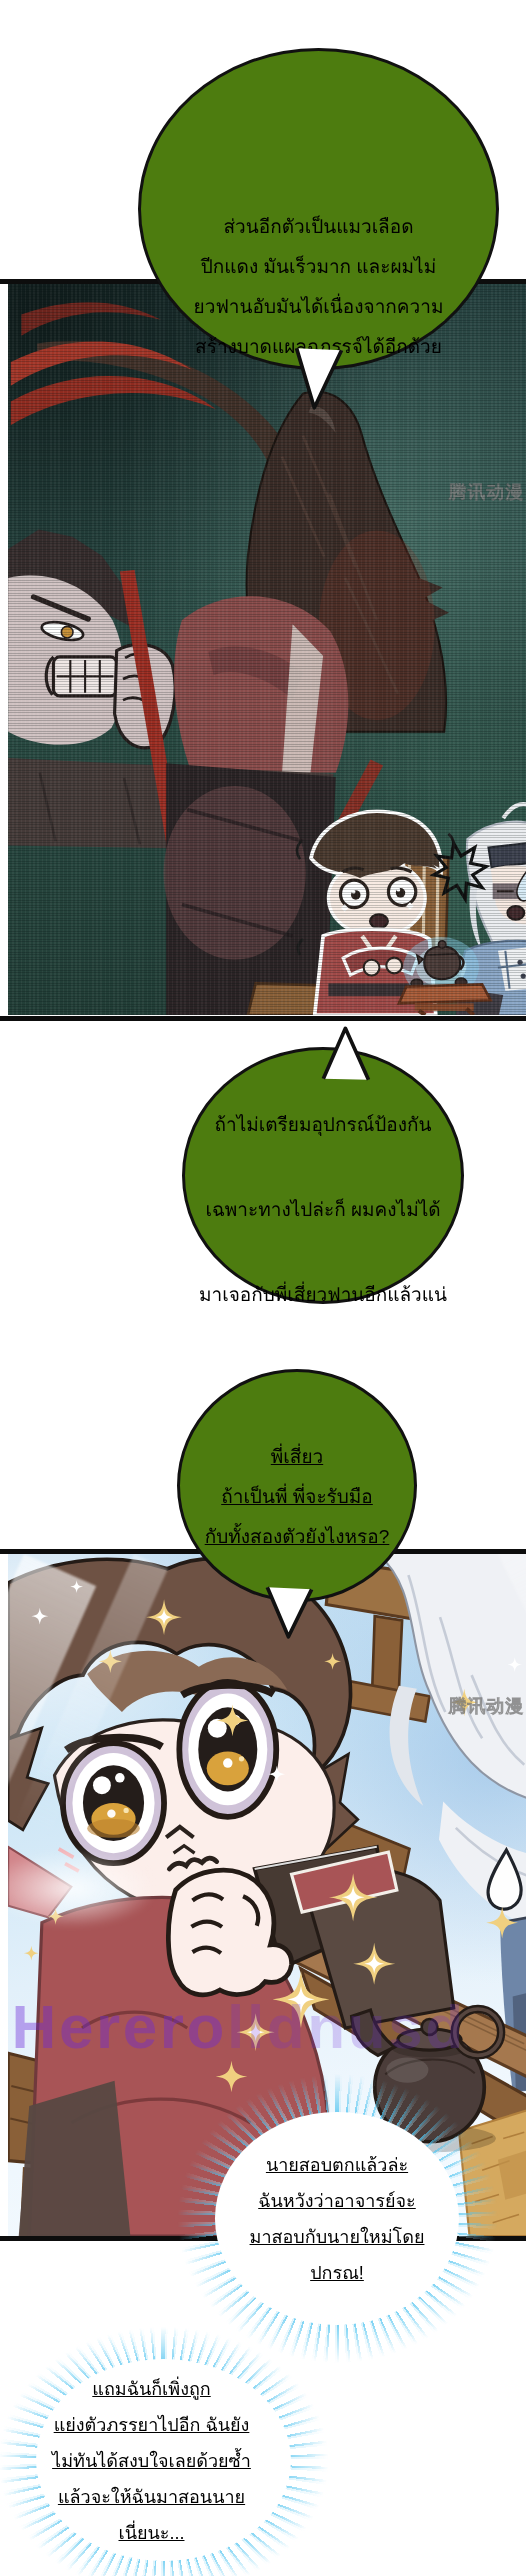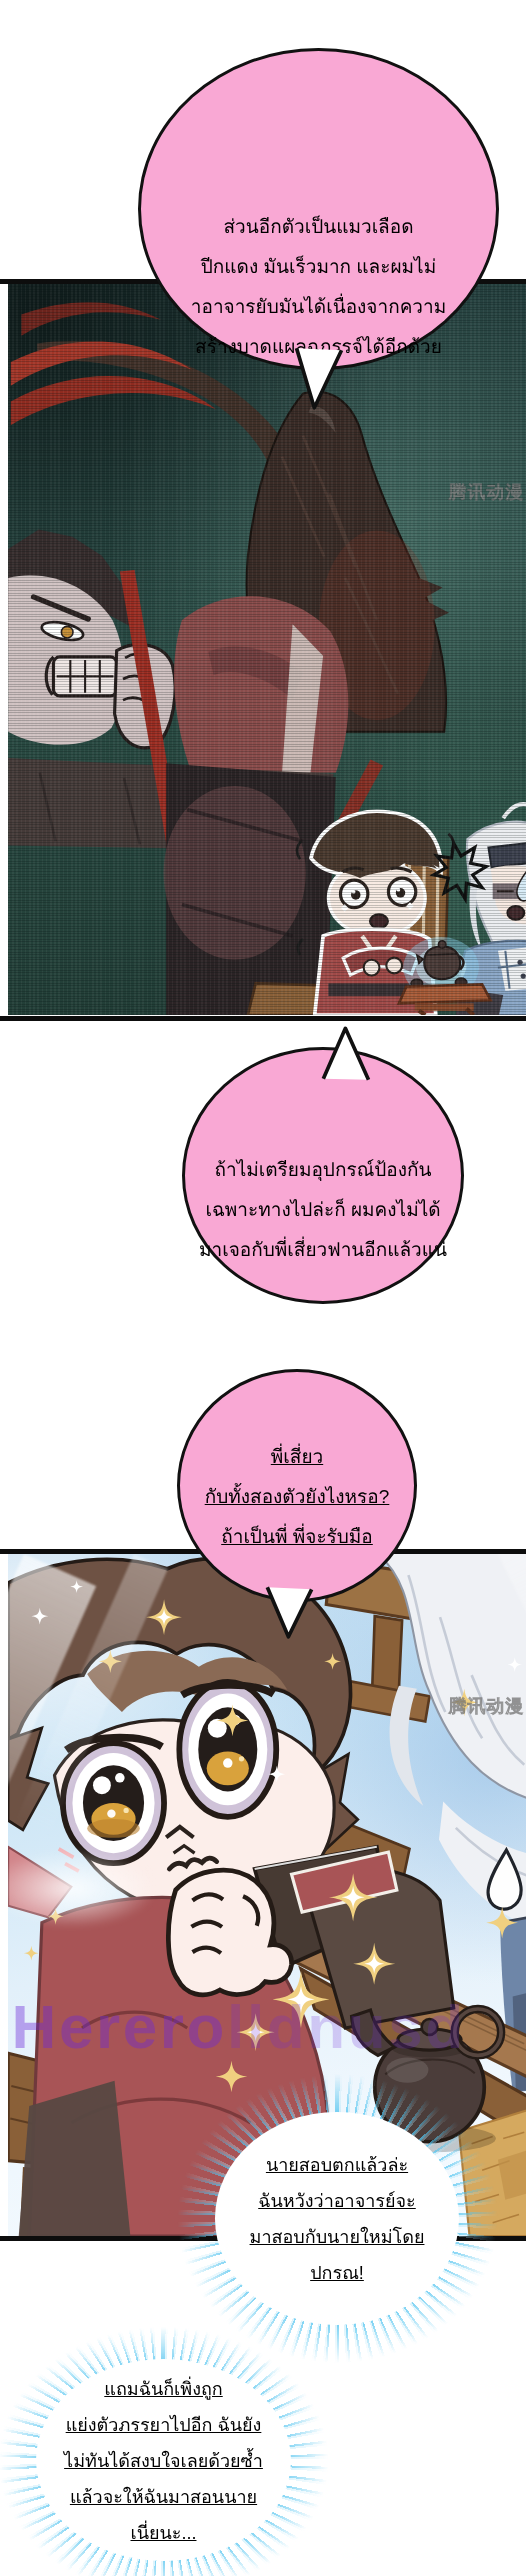--- a/index.html
+++ b/index.html
@@ -22,21 +22,21 @@
       background:
         radial-gradient(80% 55% at 92% 30%, rgba(120,170,220,.45), rgba(0,0,0,0) 60%),
         radial-gradient(70% 45% at 4% 10%, rgba(255,255,255,.8), rgba(255,255,255,0) 55%),
         linear-gradient(168deg,#b7d6ee 0%,#cde6f6 30%,#e2f0fa 55%,#eff7fd 78%,#f5fbff 100%);}
   .ray{position:absolute;background:linear-gradient(to bottom, rgba(255,255,255,.6), rgba(255,255,255,0));
        transform-origin:top left;filter:blur(1.1px);pointer-events:none;}
   .cloud{position:absolute;border-radius:50%;filter:blur(3.7px);
        background:radial-gradient(closest-side,rgba(255,255,255,.85),rgba(255,255,255,0));pointer-events:none;}
 
   
-  .bubble{position:absolute;background:#f9a8d4;border:3.7px solid #111111;border-radius:50%;
+  .bubble{position:absolute;background:#4d7c0f;border:3.7px solid #111111;border-radius:50%;
           z-index:4;box-sizing:border-box;}
   .btxt{width:100%;height:100%;display:flex;flex-direction:column;align-items:center;
         text-align:center;color:#000;}
   .bline{font-size:19px;line-height:40px;white-space:nowrap;}
   .tail{position:absolute;z-index:5;}
   .tail path{fill:#ffffff;stroke:#111111;stroke-width:7px;stroke-linejoin:round;}
 
   
   .burst-spikes{position:absolute;border-radius:50%;z-index:5;
       background:repeating-conic-gradient(rgba(88,198,240,.95) 0deg 0.9deg,
@@ -326,62 +326,62 @@
 
   <div class="hline" style="top:279px;"></div>
   <div class="hline" style="top:1016px;"></div>
   <div class="hline" style="top:1549px;"></div>
   <div class="hline" style="top:2236px;"></div>
 
   <div class="bubble" style="left:138px;top:48px;width:361px;height:322px;">
     <div class="btxt" style="justify-content:flex-end;padding-bottom:8.4px;">
       <div class="bline">ส่วนอีกตัวเป็นแมวเลือด</div>
       <div class="bline">ปีกแดง มันเร็วมาก และผมไม่</div>
-      <div class="bline">าอาจารยับมันได้เนื่องจากความ</div>
+      <div class="bline">ยวฟานอับมันได้เนื่องจากความ</div>
       <div class="bline">สร้างบาดแผลฉกรรจ์ได้อีกด้วย</div>
     </div>
   </div>
   <svg class="tail" style="left:287px;top:345px;" width="63" height="68" viewBox="0 0 120 130">
     <path d="M18,6 L52,120 L104,10"></path>
   </svg>
 
   <div class="bubble" style="left:182px;top:1047px;width:282px;height:257px;">
-    <div class="btxt" style="justify-content:center;padding-top:34px;">
+    <div class="btxt" style="justify-content:center;padding-top:34px;gap:45px;">
       <div class="bline">ถ้าไม่เตรียมอุปกรณ์ป้องกัน</div>
       <div class="bline">เฉพาะทางไปล่ะก็ ผมคงไม่ได้</div>
       <div class="bline">มาเจอกับพี่เสี่ยวฟานอีกแล้วแน่</div>
     </div>
   </div>
   <svg class="tail" style="left:316px;top:1024px;" width="63" height="58" viewBox="0 0 120 110">
     <path d="M14,104 L56,8 L100,106"></path>
   </svg>
 
   <div class="bubble" style="left:177px;top:1369px;width:240px;height:233px;">
     <div class="btxt" style="justify-content:center;padding-top:11.6px;text-decoration:underline;">
       <div class="bline">พี่เสี่ยว</div>
+      <div class="bline">ถ้าเป็นพี่ พี่จะรับมือ</div>
       <div class="bline">กับทั้งสองตัวยังไงหรอ?</div>
-      <div class="bline">ถ้าเป็นพี่ พี่จะรับมือ</div>
     </div>
   </div>
   <svg class="tail" style="left:261px;top:1583px;" width="58" height="58" viewBox="0 0 110 110">
     <path d="M12,8 L52,102 L96,12"></path>
   </svg>
 
   <div class="burst-spikes" style="left:174px;top:2071px;width:327px;height:295px;"></div>
   <div class="burst-core" style="left:215px;top:2112px;width:244px;height:213px;"></div>
   <div class="burst-text" style="left:215px;top:2112px;width:244px;height:213px;">
     <div class="bline">นายสอบตกแล้วล่ะ</div>
     <div class="bline">ฉันหวังว่าอาจารย์จะ</div>
     <div class="bline">มาสอบกับนายใหม่โดย</div>
     <div class="bline">ปกรณ!</div>
   </div>
 
   <div class="burst-spikes" style="left:-5.3px;top:2324px;width:337px;height:274px;"></div>
   <div class="burst-core" style="left:36px;top:2359px;width:255px;height:202px;"></div>
-  <div class="burst-text" style="left:36px;top:2354px;width:255px;height:213px;text-align:center;">
+  <div class="burst-text" style="left:24px;top:2354px;width:255px;height:213px;text-align:center;">
     <div class="bline">แถมฉันก็เพิ่งถูก</div>
     <div class="bline">แย่งตัวภรรยาไปอีก ฉันยัง</div>
     <div class="bline">ไม่ทันได้สงบใจเลยด้วยซ้ำ</div>
     <div class="bline">แล้วจะให้ฉันมาสอนนาย</div>
     <div class="bline">เนี่ยนะ...</div>
   </div>
 
 </div>
 
 

